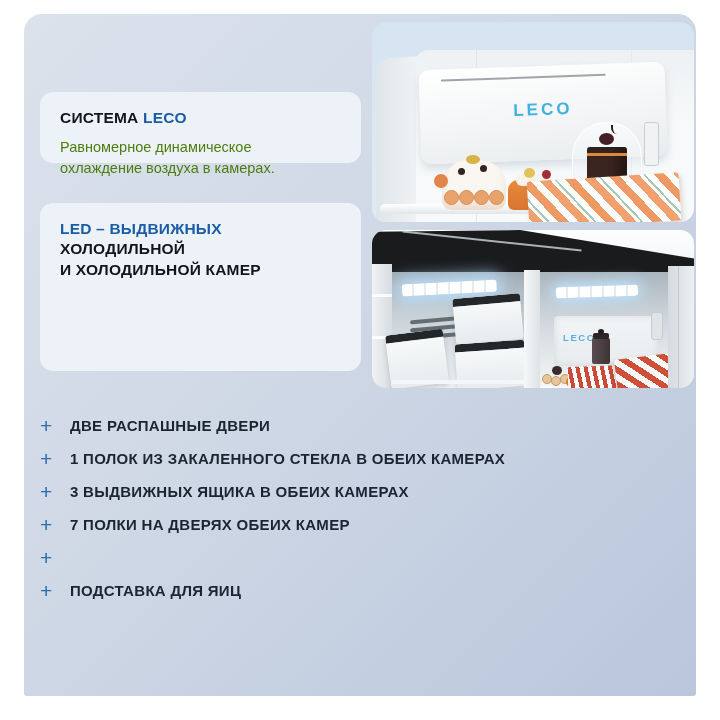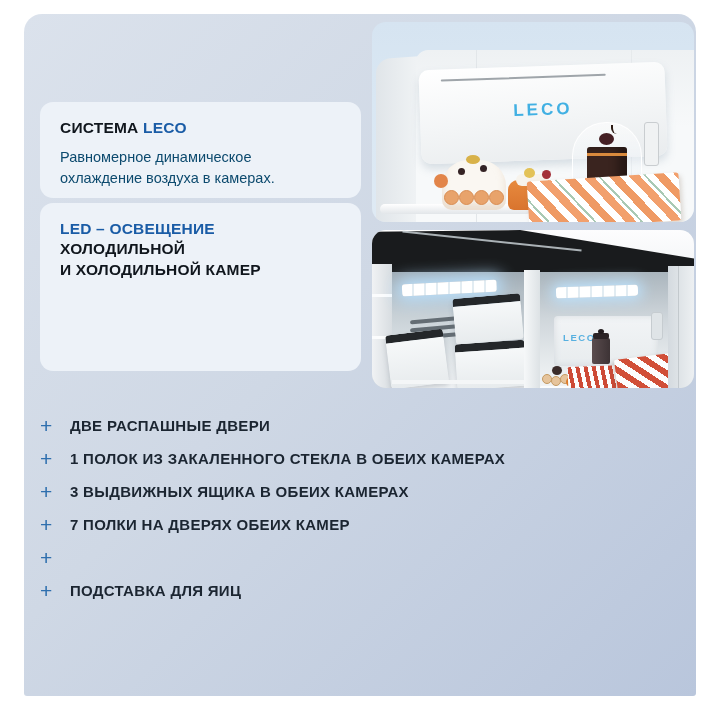--- a/index.html
+++ b/index.html
@@ -5,28 +5,28 @@
   html,body{margin:0;padding:0;}
   body{width:720px;height:720px;background:#ffffff;font-family:"Liberation Sans","DejaVu Sans",sans-serif;overflow:hidden;}
   .stage{position:relative;width:720px;height:720px;background:#ffffff;}
   .panel{position:absolute;left:24px;top:14px;width:672px;height:682px;
          background:linear-gradient(135deg,#dbe2ec 0%,#cfd8e5 45%,#b9c6dc 100%);
          border-radius:18px 18px 3px 3px;}
 
   
   .card{position:absolute;left:16px;width:321px;background:#edf2f8;border-radius:13px;
         padding:16px 20px;box-sizing:border-box;}
-  .card-system{top:88px;height:96px;}
+  .card-system{top:78px;height:71px;}
   .card-led{top:189px;height:168px;}
   .card-title{margin:0 0 9px 0;font-size:15.5px;font-weight:700;line-height:1.32;
               color:#10161d;letter-spacing:0.2px;}
   .t-accent{color:#1a5ca6;}
   .t-dark{color:#10161d;}
   .pre{white-space:pre-line;}
-  .card-body{margin:0;font-size:14.5px;line-height:1.44;color:#0c4a6e;}
+  .card-body{margin:0;font-size:14.5px;line-height:1.44;color:#4d7c0f;}
 
   
   .features{position:absolute;left:16px;top:395px;width:620px;margin:0;padding:0;list-style:none;}
   .feature{display:flex;align-items:center;height:33px;}
   .plus{width:24px;flex:0 0 24px;font-size:21px;font-weight:300;color:#2e6fae;line-height:1;
         text-align:left;margin-right:6px;}
   .feature-label{font-size:15px;font-weight:600;color:#1b2531;letter-spacing:0.3px;}
 
   
   .photo{position:absolute;left:348px;width:322px;margin:0;border-radius:14px;overflow:hidden;}
@@ -132,21 +132,21 @@
 <div class="stage">
   <div class="panel">
 
     <section class="card card-system">
       <h2 class="card-title"><span class="t-dark">СИСТЕМА</span> <span class="t-accent">LECO</span></h2>
       <p class="card-body pre">Равномерное динамическое
 охлаждение воздуха в камерах.</p>
     </section>
 
     <section class="card card-led">
-      <h2 class="card-title"><span class="t-accent">LED – ОСВЕЩЕНИЕ</span> <span class="t-dark pre">ХОЛОДИЛЬНОЙ
+      <h2 class="card-title"><span class="t-accent">LED – ВЫДВИЖНЫХ</span> <span class="t-dark pre">ХОЛОДИЛЬНОЙ
 И ХОЛОДИЛЬНОЙ КАМЕР</span></h2>
     </section>
 
     <ul class="features">
       <li class="feature">
         <span class="plus">+</span>
         <span class="feature-label">ДВЕ РАСПАШНЫЕ ДВЕРИ</span>
       </li>
       <li class="feature">
         <span class="plus">+</span>

